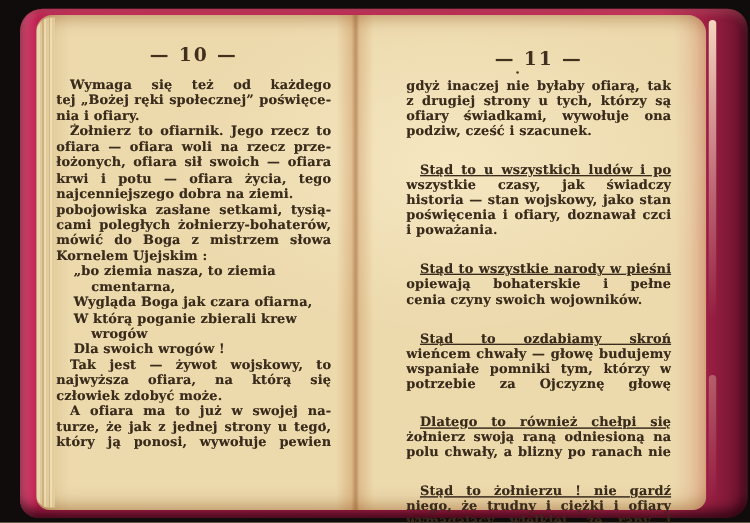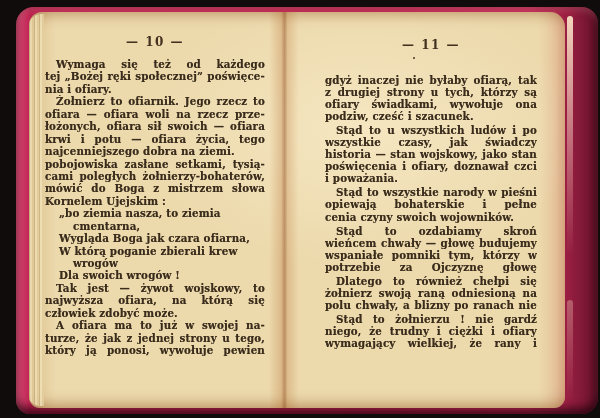--- a/index.html
+++ b/index.html
@@ -54,37 +54,37 @@
     background:linear-gradient(90deg,
       rgba(180,105,45,0) 0%, rgba(180,105,45,.28) 40%,
       rgba(140,70,25,.5) 52%, rgba(180,105,45,.25) 62%, rgba(180,105,45,0) 100%);
   }
 
   
   .page{position:absolute;color:#3a2c1c;}
   .page-left{left:16px;top:23px;width:220px;}
   .page-right{left:296px;top:26px;width:212px;}
   .page-header{
-    text-align:center;font-weight:700;font-size:12px;
+    text-align:center;font-weight:700;font-size:15px;
     letter-spacing:1.5px;color:#42301f;
   }
   .page-left  .page-header{margin-bottom:9px;}
-  .page-right .page-header{margin-bottom:22px;}
+  .page-right .page-header{margin-bottom:7px;}
   .line{
     font-weight:700;font-size:10.3px;letter-spacing:.15px;
     color:#3a2c1c;text-shadow:0 0 .5px rgba(58,44,28,.55);
     overflow:hidden;white-space:normal;
   }
   .page-left  .line{line-height:12.45px;height:12.45px;}
   .page-right .line{line-height:12.05px;height:12.05px;}
   .just{text-align:justify;text-align-last:justify;}
   .ind1{text-indent:11px;}
   .ind2{text-indent:14px;}
   .ind3{text-indent:28px;}
-  .gap{margin-top:2px;}
+  .gap{margin-top:19px;text-decoration:underline;}
 
   .speck{position:absolute;background:#4a3521;border-radius:50%;width:2px;height:2px;}
   .speck.s1{left:413px;top:57px;}
   .speck.s2{left:371px;top:92px;}
   .speck.s3{left:258px;top:338px;}
 </style>
 </head>
 <body>
 
 <div class="scene">

